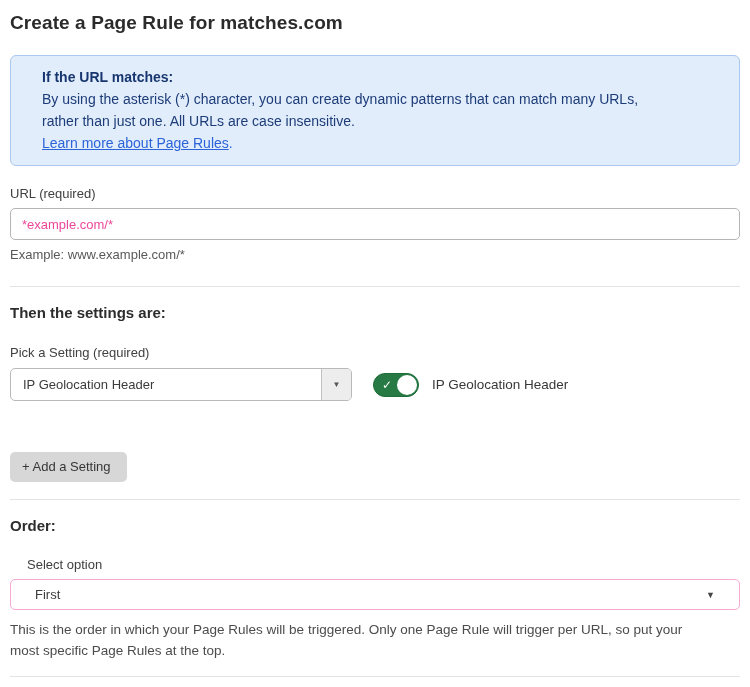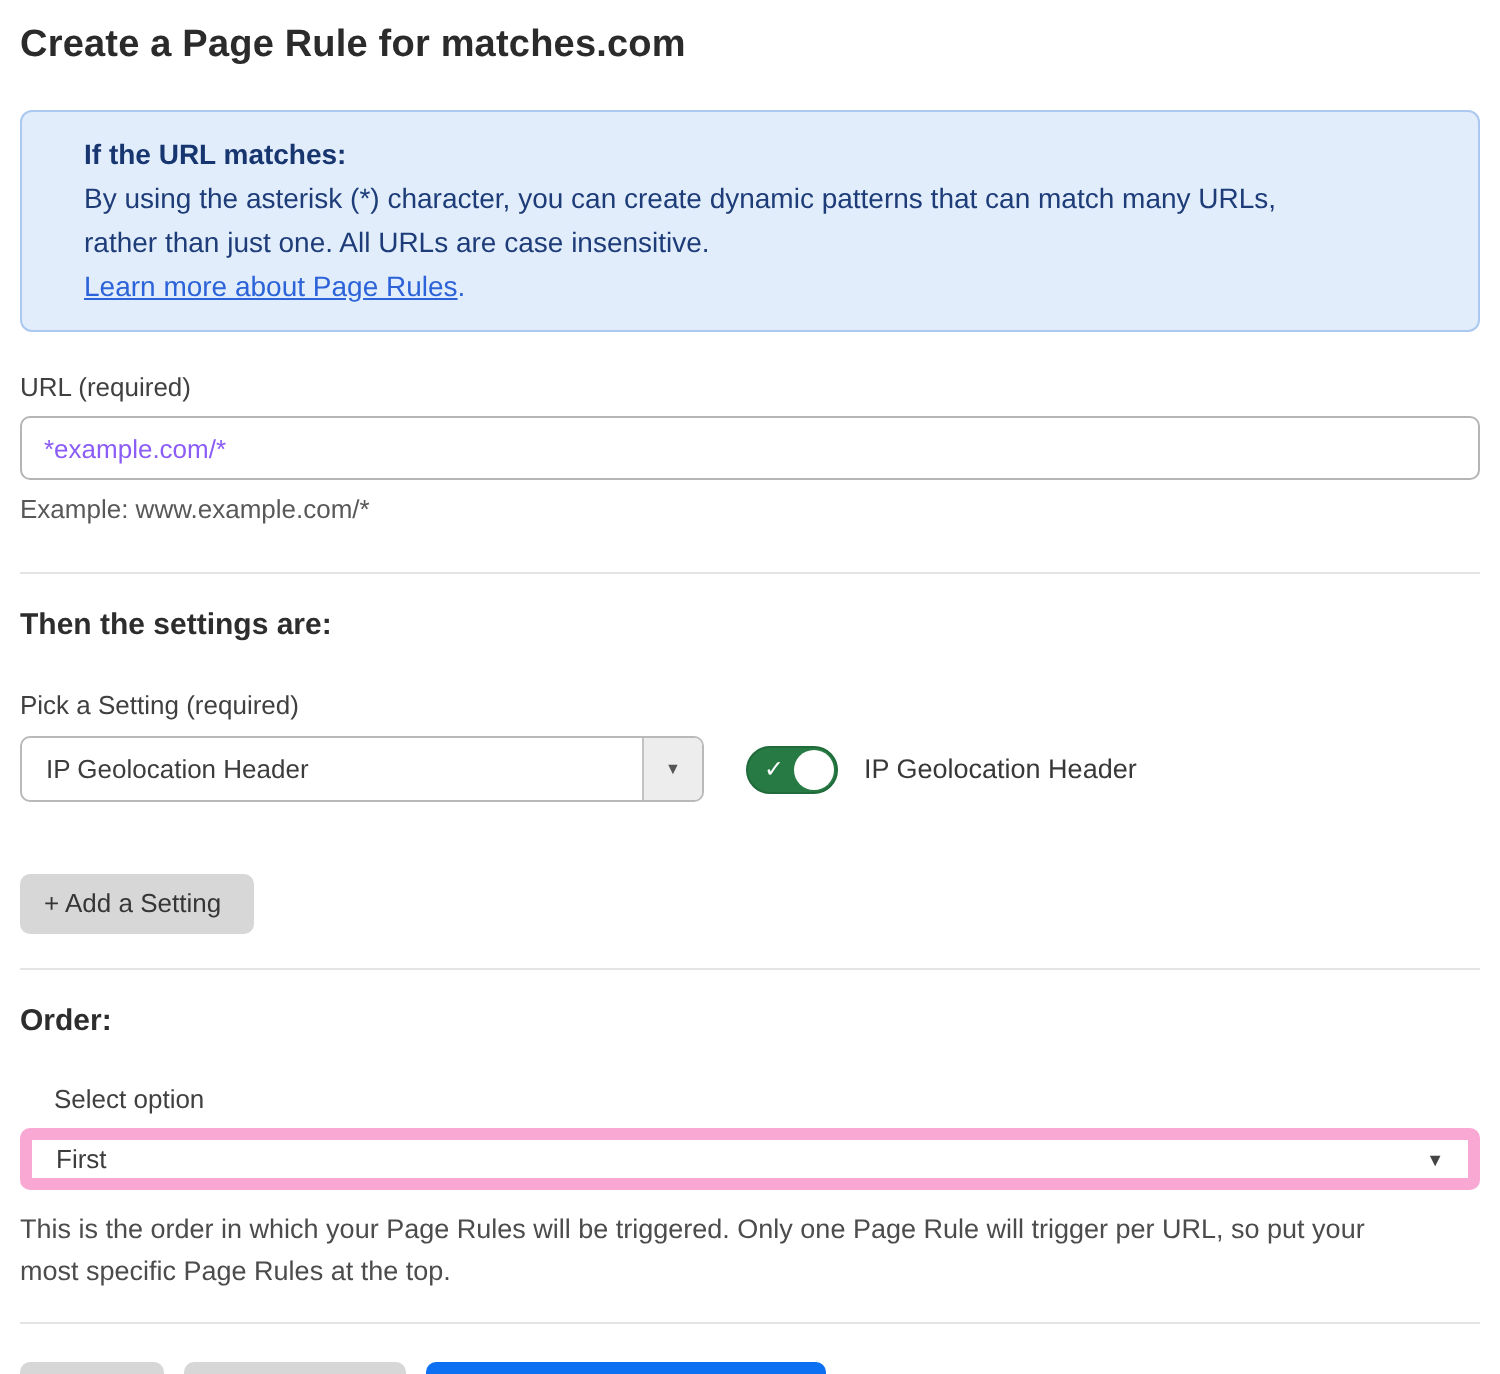--- a/index.html
+++ b/index.html
@@ -49,21 +49,21 @@
   .text-input {
     display: block;
     width: 100%;
     margin-top: 7px;
     height: 32px;
     border: 1px solid #b5b5b5;
     border-radius: 5px;
     padding: 0 11px;
     font-family: "Liberation Sans", "DejaVu Sans", sans-serif;
     font-size: 13px;
-    color: #8b5cf6;
+    color: #ec4899;
     background: #fff;
     outline: none;
   }
 
   .hint-text {
     margin-top: 7px;
     font-size: 13px;
     color: #585858;
   }
 
@@ -164,33 +164,33 @@
     line-height: 30px;
     padding: 0 16px;
     font-family: "Liberation Sans", "DejaVu Sans", sans-serif;
     font-size: 13px;
     cursor: pointer;
     white-space: nowrap;
   }
   .btn-gray { background: #d7d7d7; color: #363636; }
   .btn-blue { background: #0d6ff2; color: #ffffff; padding: 0 18px; }
 
-  .add-setting { margin-top: 36px; padding-left: 12px; }
+  .add-setting { margin-top: 51px; padding-left: 12px; }
 
   .select-box {
     margin-top: 7px;
     width: 100%;
     height: 31px;
-    border: 6px solid #f9a8d4;
+    border: 1px solid #f9a8d4;
     border-radius: 5px;
     background: #fff;
     display: flex;
     align-items: center;
     justify-content: space-between;
-    padding: 0 12px;
+    padding: 0 24px;
     cursor: pointer;
   }
   .select-box .select-value { font-size: 13px; color: #3c3c3c; }
   .select-box .select-arrow { color: #444; font-size: 9px; }
 
   .help-text {
     margin-top: 9px;
     font-size: 13.5px;
     line-height: 21px;
     color: #4c4c4c;

